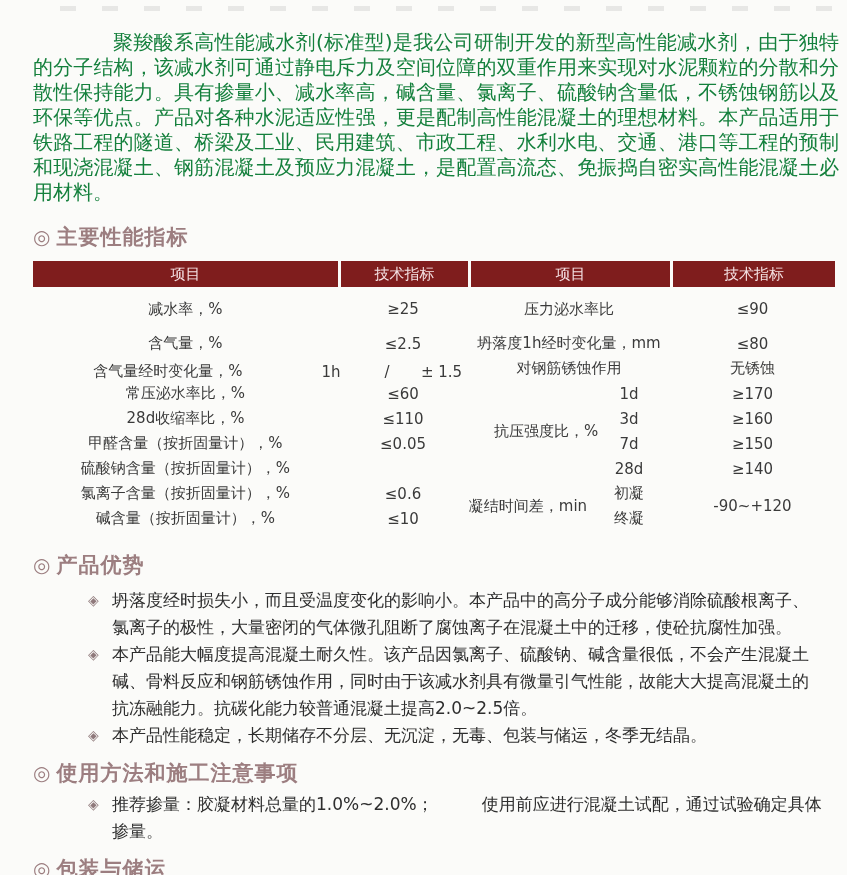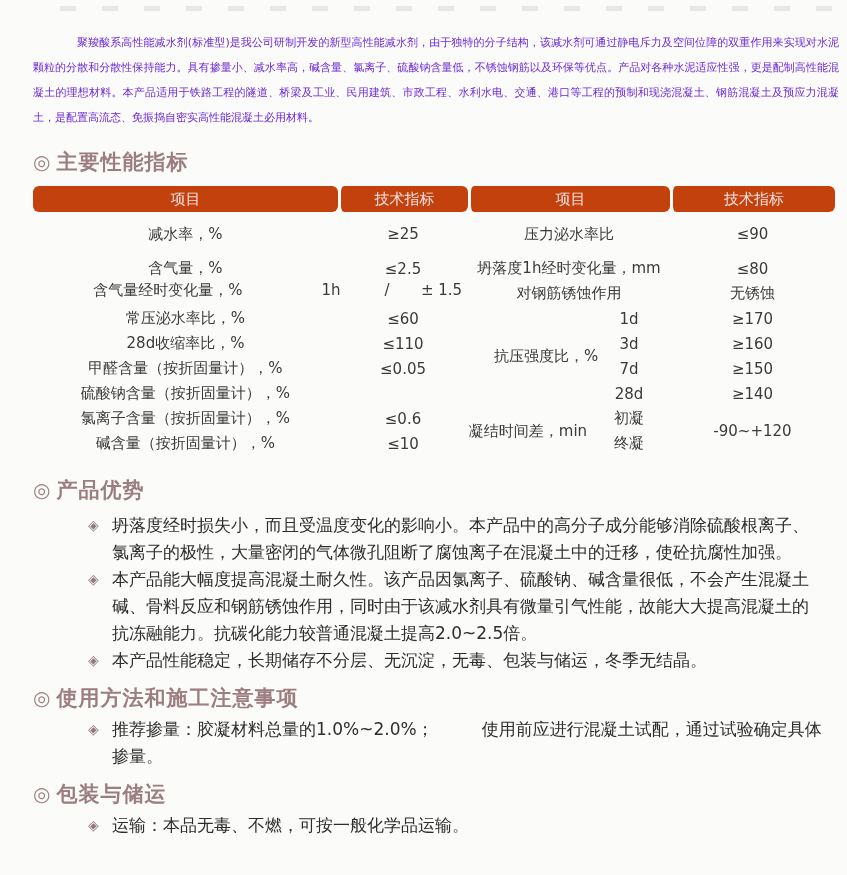--- a/index.html
+++ b/index.html
@@ -10,22 +10,22 @@
     color:#333333;
     position:relative;
   }
   .scan-artifact {
     position:absolute; top:6px; left:60px; right:14px; height:5px;
     background:repeating-linear-gradient(90deg, rgba(140,140,140,0.18) 0 16px, transparent 16px 42px);
   }
   .page { padding:30px 8px 0 33px; }
 
   .intro {
-    font-size:11px; line-height:25px; text-align:justify;
-    text-indent:4em; color:#6d28d9; margin:0;
+    font-size:20px; line-height:25px; text-align:justify;
+    text-indent:4em; color:#15803d; margin:0;
   }
 
   .section-heading {
     display:flex; align-items:center;
     font-size:21px; font-weight:bold; color:#9c7e80;
     letter-spacing:1px;
   }
   .section-heading .marker { font-size:20px; margin-right:5px; font-weight:normal; }
   .sh-performance { margin:18px 0 10px 0; }
   .sh-advantages  { margin:20px 0 8px 0; }
@@ -33,38 +33,38 @@
   .sh-packaging   { margin:10px 0 4px 0; }
 
   
   .tbl {
     display:grid;
     grid-template-columns:305px 130px 120px 82px 165px;
     grid-template-rows:26px 44px repeat(8, 25px);
     width:802px;
   }
   .th {
-    background:#c2410c; color:#f5e2e4;
+    background:#7f1d1d; color:#f5e2e4;
     display:flex; align-items:center; justify-content:center;
-    font-size:15px; grid-row:1;border-radius:6px;
+    font-size:15px; grid-row:1;
   }
   .h1 { grid-column:1; }
   .h2 { grid-column:2; border-left:3px solid #fbfbf9; }
   .h3 { grid-column:3/5; border-left:3px solid #fbfbf9; }
   .h4 { grid-column:5; border-left:3px solid #fbfbf9; }
 
   .td {
     display:flex; align-items:center; justify-content:center;
     font-size:15px; color:#3a3a3a; white-space:nowrap;
   }
   .gc1{grid-column:1} .gc2{grid-column:2}
   .gc4{grid-column:4} .gc5{grid-column:5}
   .gr2{grid-row:2} .gr3{grid-row:3} .gr4{grid-row:4} .gr5{grid-row:5}
   .gr6{grid-row:6} .gr7{grid-row:7} .gr8{grid-row:8} .gr9{grid-row:9} .gr10{grid-row:10}
-  .span-left { grid-column:1/3; display:flex; align-items:flex-start; }
+  .span-left { grid-column:1/3; display:flex; align-items:flex-end; }
   .span-left .lbl  { flex:0 0 270px; text-align:center; }
   .span-left .time { flex:0 0 56px;  text-align:center; }
   .span-left .sl   { flex:0 0 56px;  text-align:center; }
   .span-left .val  { flex:1;         text-align:center; }
   .item-right { grid-column:3/5; }
   .two-line { flex-direction:column; justify-content:center; line-height:20px; }
   .strength-label { grid-column:3; grid-row:5/9;margin-left:36px; }
   .setting-label  { grid-column:3; grid-row:9/11; }
   .setting-spec   { grid-column:5; grid-row:9/11; }
 

